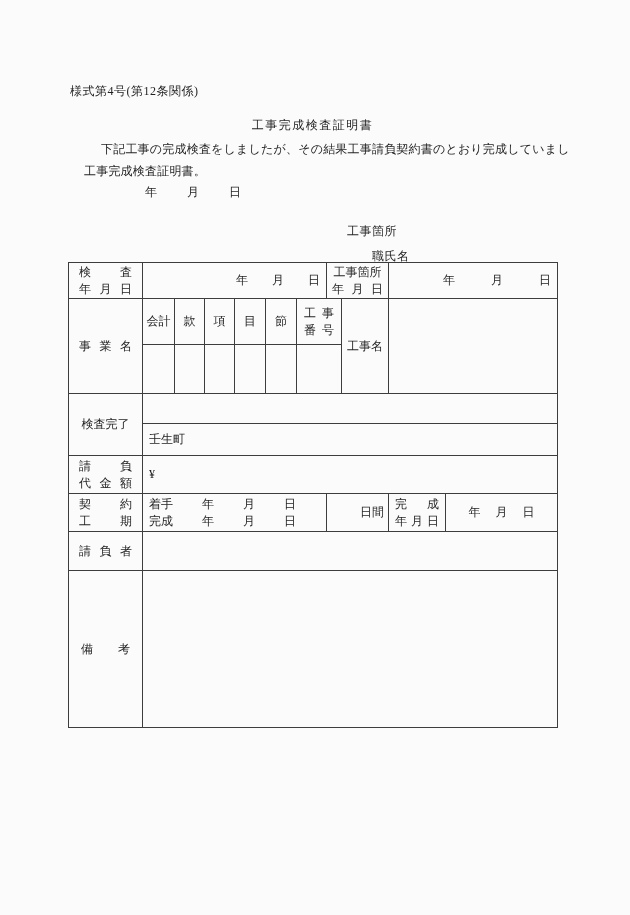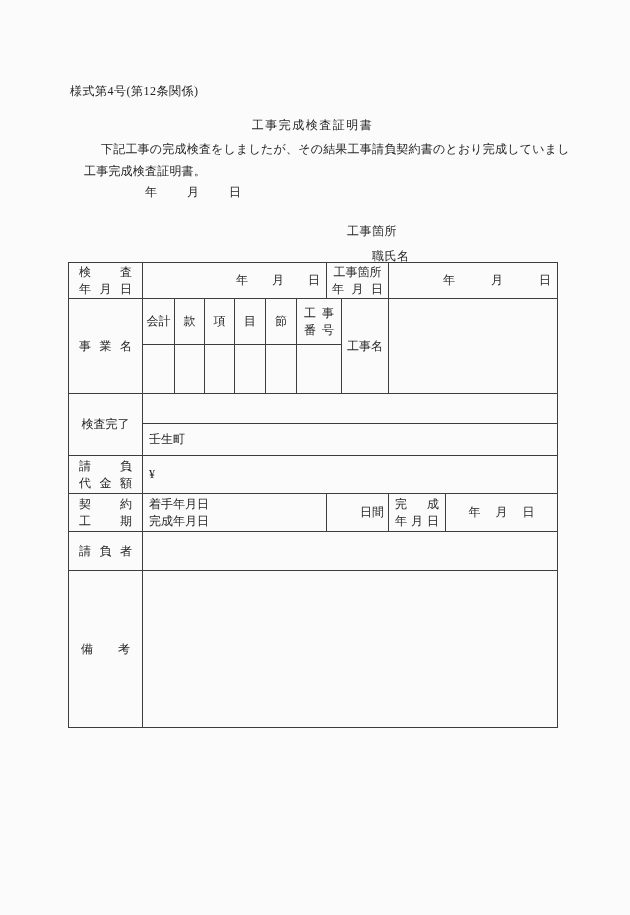--- a/index.html
+++ b/index.html
@@ -43,21 +43,21 @@
   .p10 { padding-left:10px; padding-right:10px; }
   .p12 { padding-left:12px; padding-right:12px; }
   .p7  { padding-left:7px;  padding-right:7px; }
   .p5  { padding-left:5px;  padding-right:5px; }
   .p6  { padding-left:6px;  padding-right:6px; }
   .flex        { display:flex; align-items:center; }
   .flex-end    { display:flex; justify-content:flex-end; }
   .flex-center { display:flex; justify-content:center; }
   .g15 { gap:15px; }
   .g24 { gap:24px; }
-  .g29 { }
+  .g29 { gap:29px; }
   .g36 { gap:36px; }
   .pr4 { padding-right:4px; }
   .pr6 { padding-right:6px; }
   .pl6 { padding-left:6px; text-align:left; }
   .left { text-align:left; }
 </style>
 </head>
 <body>
 
 <div class="sheet">

